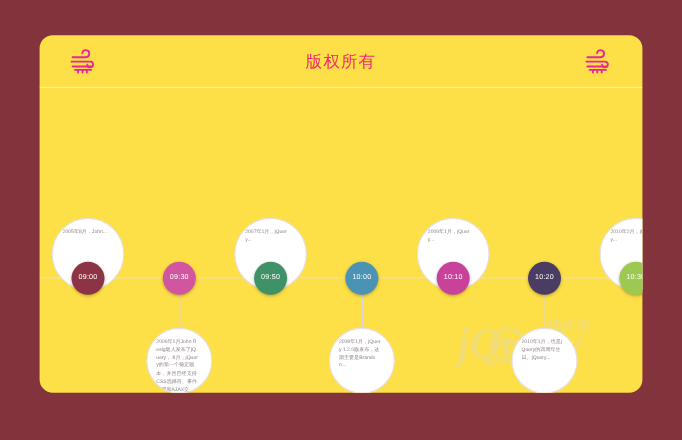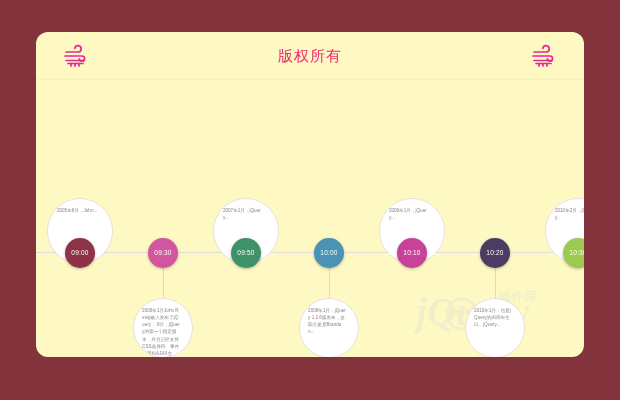--- a/index.html
+++ b/index.html
@@ -13,21 +13,21 @@
     position: relative;
   }
 
   
   #card {
     position: absolute;
     left: 36px;
     top: 32px;
     width: 548px;
     height: 325px;
-    background: #fef9c3;
+    background: #fde047;
     border-radius: 12px;
     overflow: hidden;
   }
 
   
   #header {
     position: relative;
     height: 48px;
     border-bottom: 1px solid #ececec;
   }

